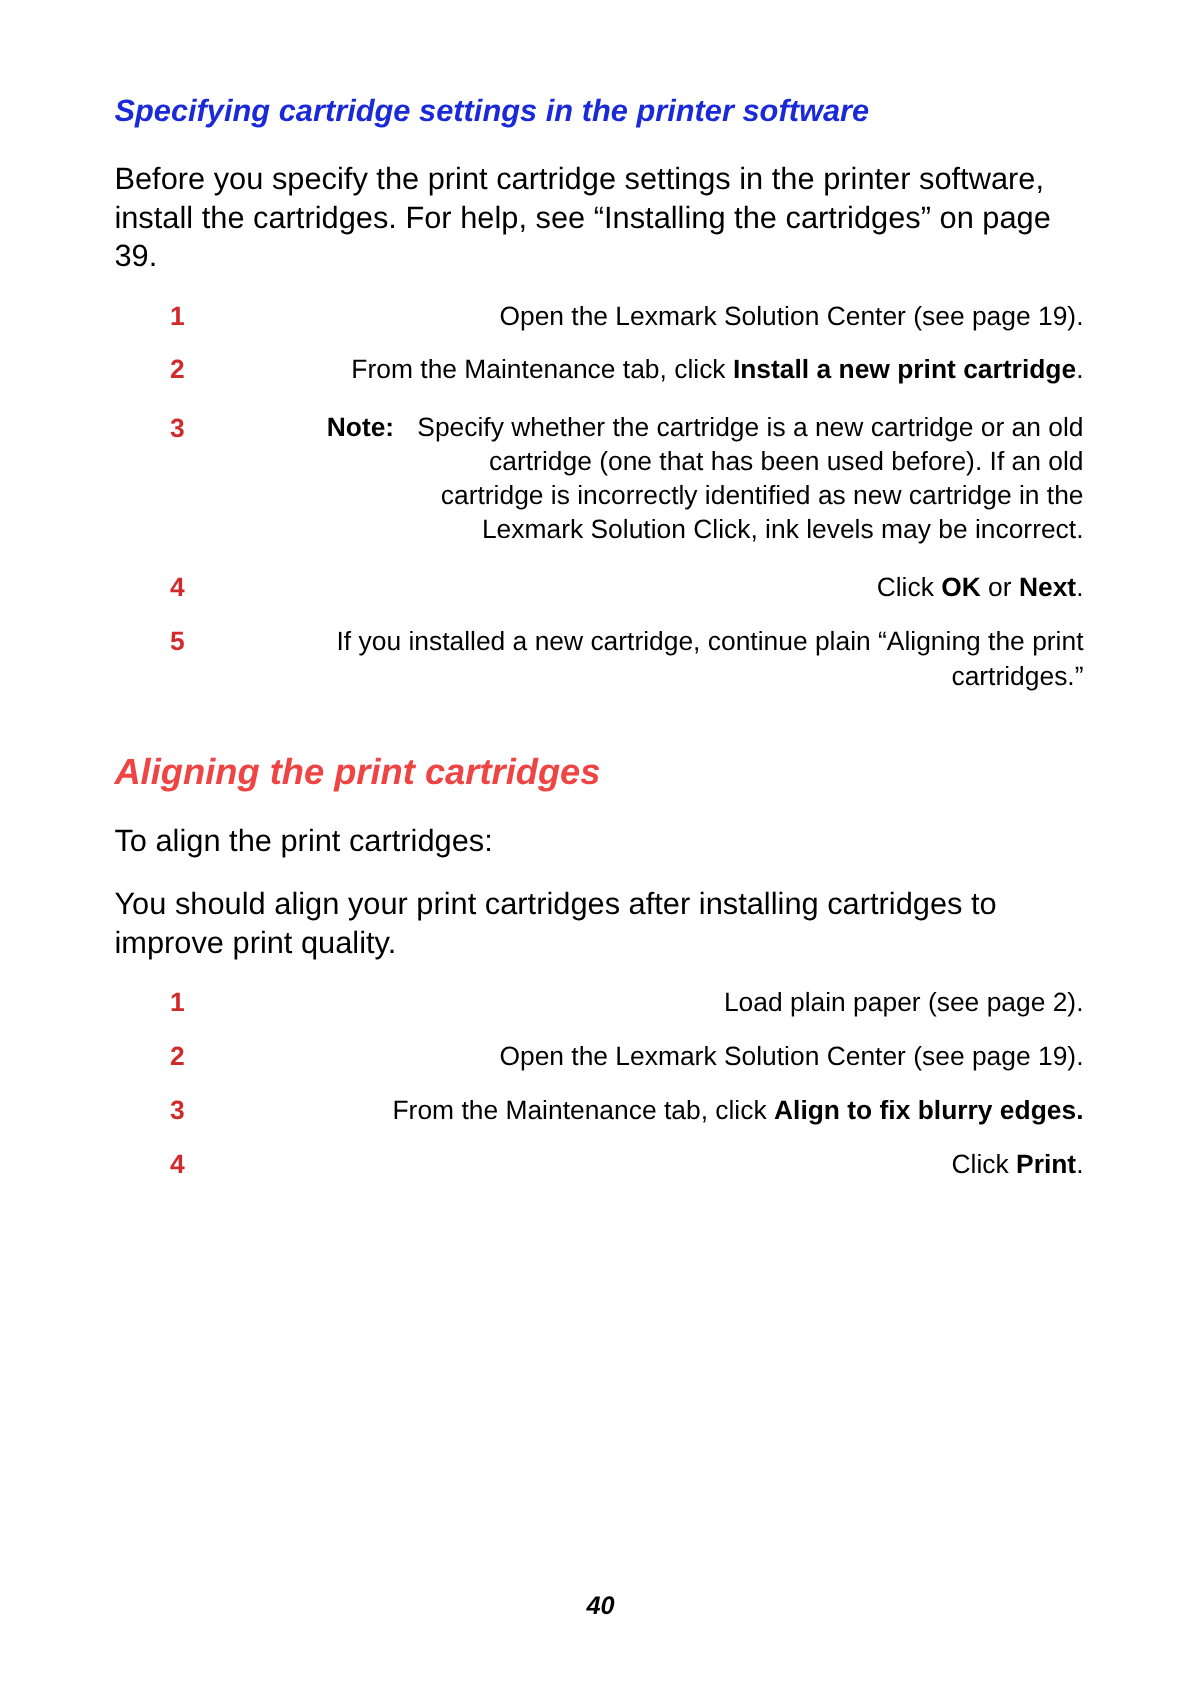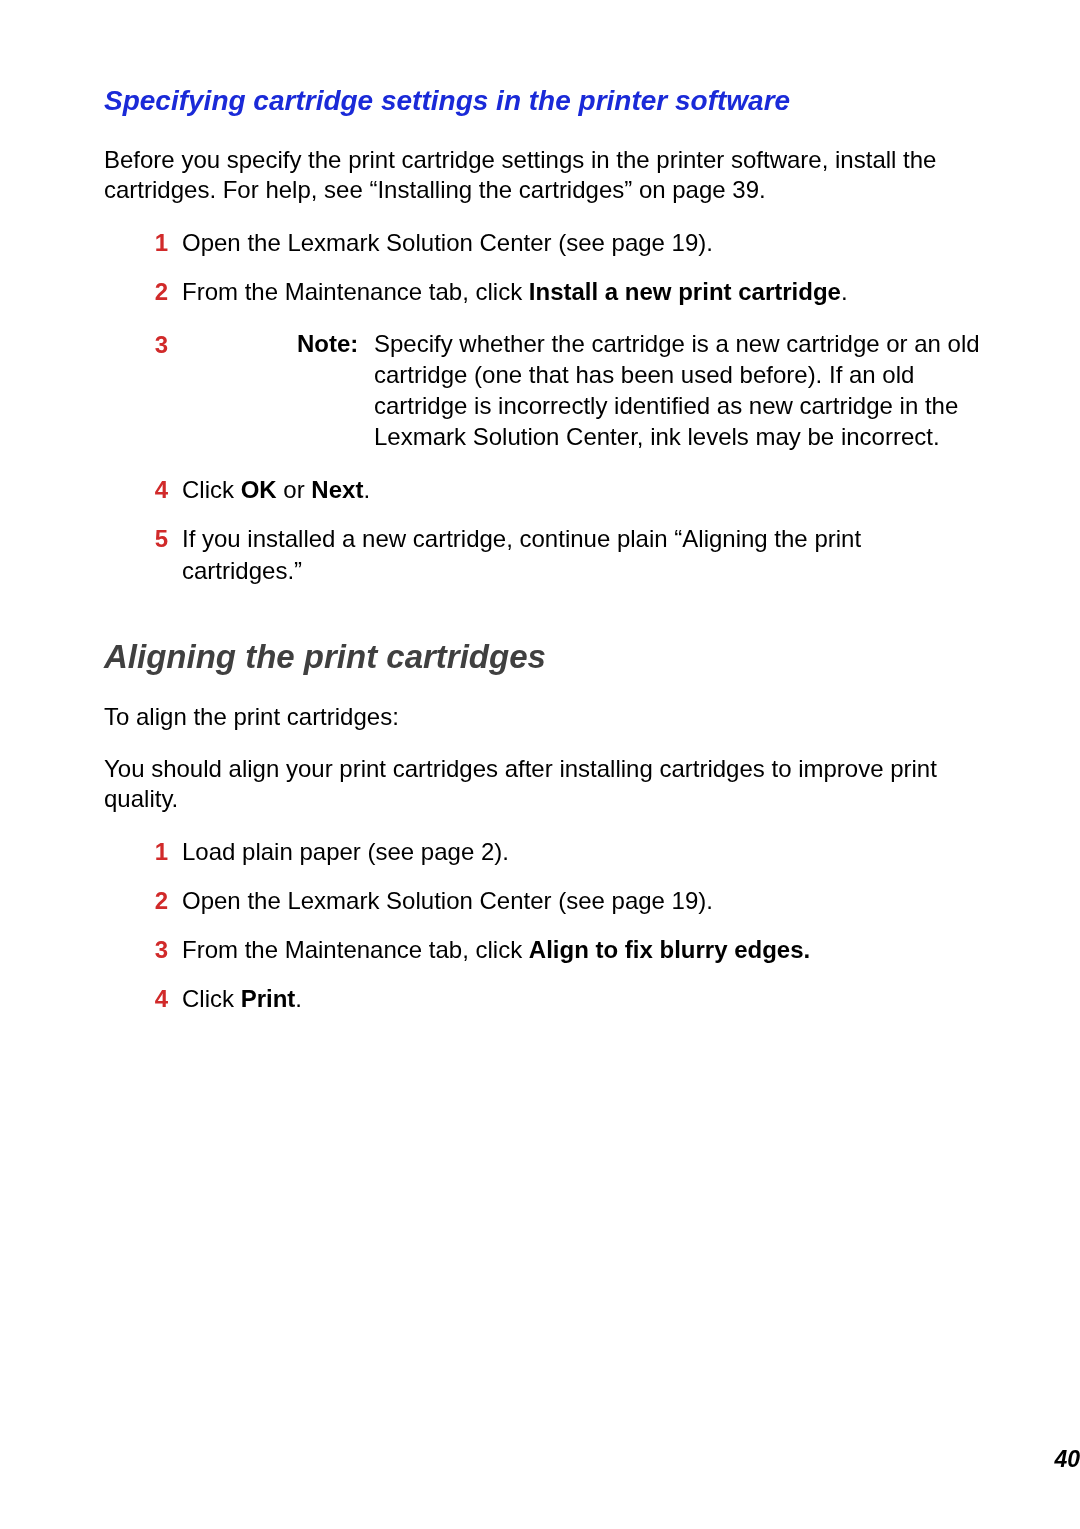--- a/index.html
+++ b/index.html
@@ -22,41 +22,42 @@
     font-size: 28px;
     font-weight: bold;
     font-style: italic;
     color: #1a2ad8;
     margin: 0 0 28px 0;
   }
   .h2 {
     font-size: 33px;
     font-weight: bold;
     font-style: italic;
-    color: #404040;
+    color: #ef4444;
     margin: 52px 0 26px 0;
   }
   p.body {
-    font-size: 24px;
+    font-size: 28px;
     line-height: 1.25;
     margin: 0 0 22px 0;
   }
   ol.steps {
     list-style: none;
     padding: 0;
     margin: 0 0 6px 0;
     counter-reset: step;
   }
   ol.steps > li {
     counter-increment: step;
     font-size: 24px;
     line-height: 1.3;
     margin: 0 0 18px 0;
     padding-left: 78px;
     position: relative;
+    text-align: right;
   }
   ol.steps > li::before {
     content: counter(step);
     position: absolute;
     left: 36px;
     top: 0;
     color: #d12a2a;
     font-weight: bold;
     font-family: Arial, Helvetica, sans-serif;
     font-size: 24px;
@@ -75,21 +76,21 @@
     left: 115px;
     top: 0;
     font-weight: bold;
   }
   b { font-weight: bold; }
   .page-number {
     position: absolute;
     left: 12px;
     right: 0;
     bottom: 56px;
-    text-align: right;
+    text-align: center;
     font-family: Arial, Helvetica, sans-serif;
     font-size: 23px;
     font-weight: bold;
     font-style: italic;
     color: #000;
   }
 </style>
 </head>
 <body>
 
@@ -102,21 +103,21 @@
   <ol class="steps">
     <li>
       <span>Open the Lexmark Solution Center (see page 19).</span>
     </li>
     <li>
       <span>From the Maintenance tab, click </span><b>Install a new print cartridge</b><span>.</span>
     </li>
     <li>
       <div class="note">
         <span class="note-label">Note:</span>
-        <span>Specify whether the cartridge is a new cartridge or an old cartridge (one that has been used before). If an old cartridge is incorrectly identified as new cartridge in the Lexmark Solution Center, ink levels may be incorrect.</span>
+        <span>Specify whether the cartridge is a new cartridge or an old cartridge (one that has been used before). If an old cartridge is incorrectly identified as new cartridge in the Lexmark Solution Click, ink levels may be incorrect.</span>
       </div>
     </li>
     <li>
       <span>Click </span><b>OK</b><span> or </span><b>Next</b><span>.</span>
     </li>
     <li>
       <span>If you installed a new cartridge, continue plain “Aligning the print cartridges.”</span>
     </li>
   </ol>
 

